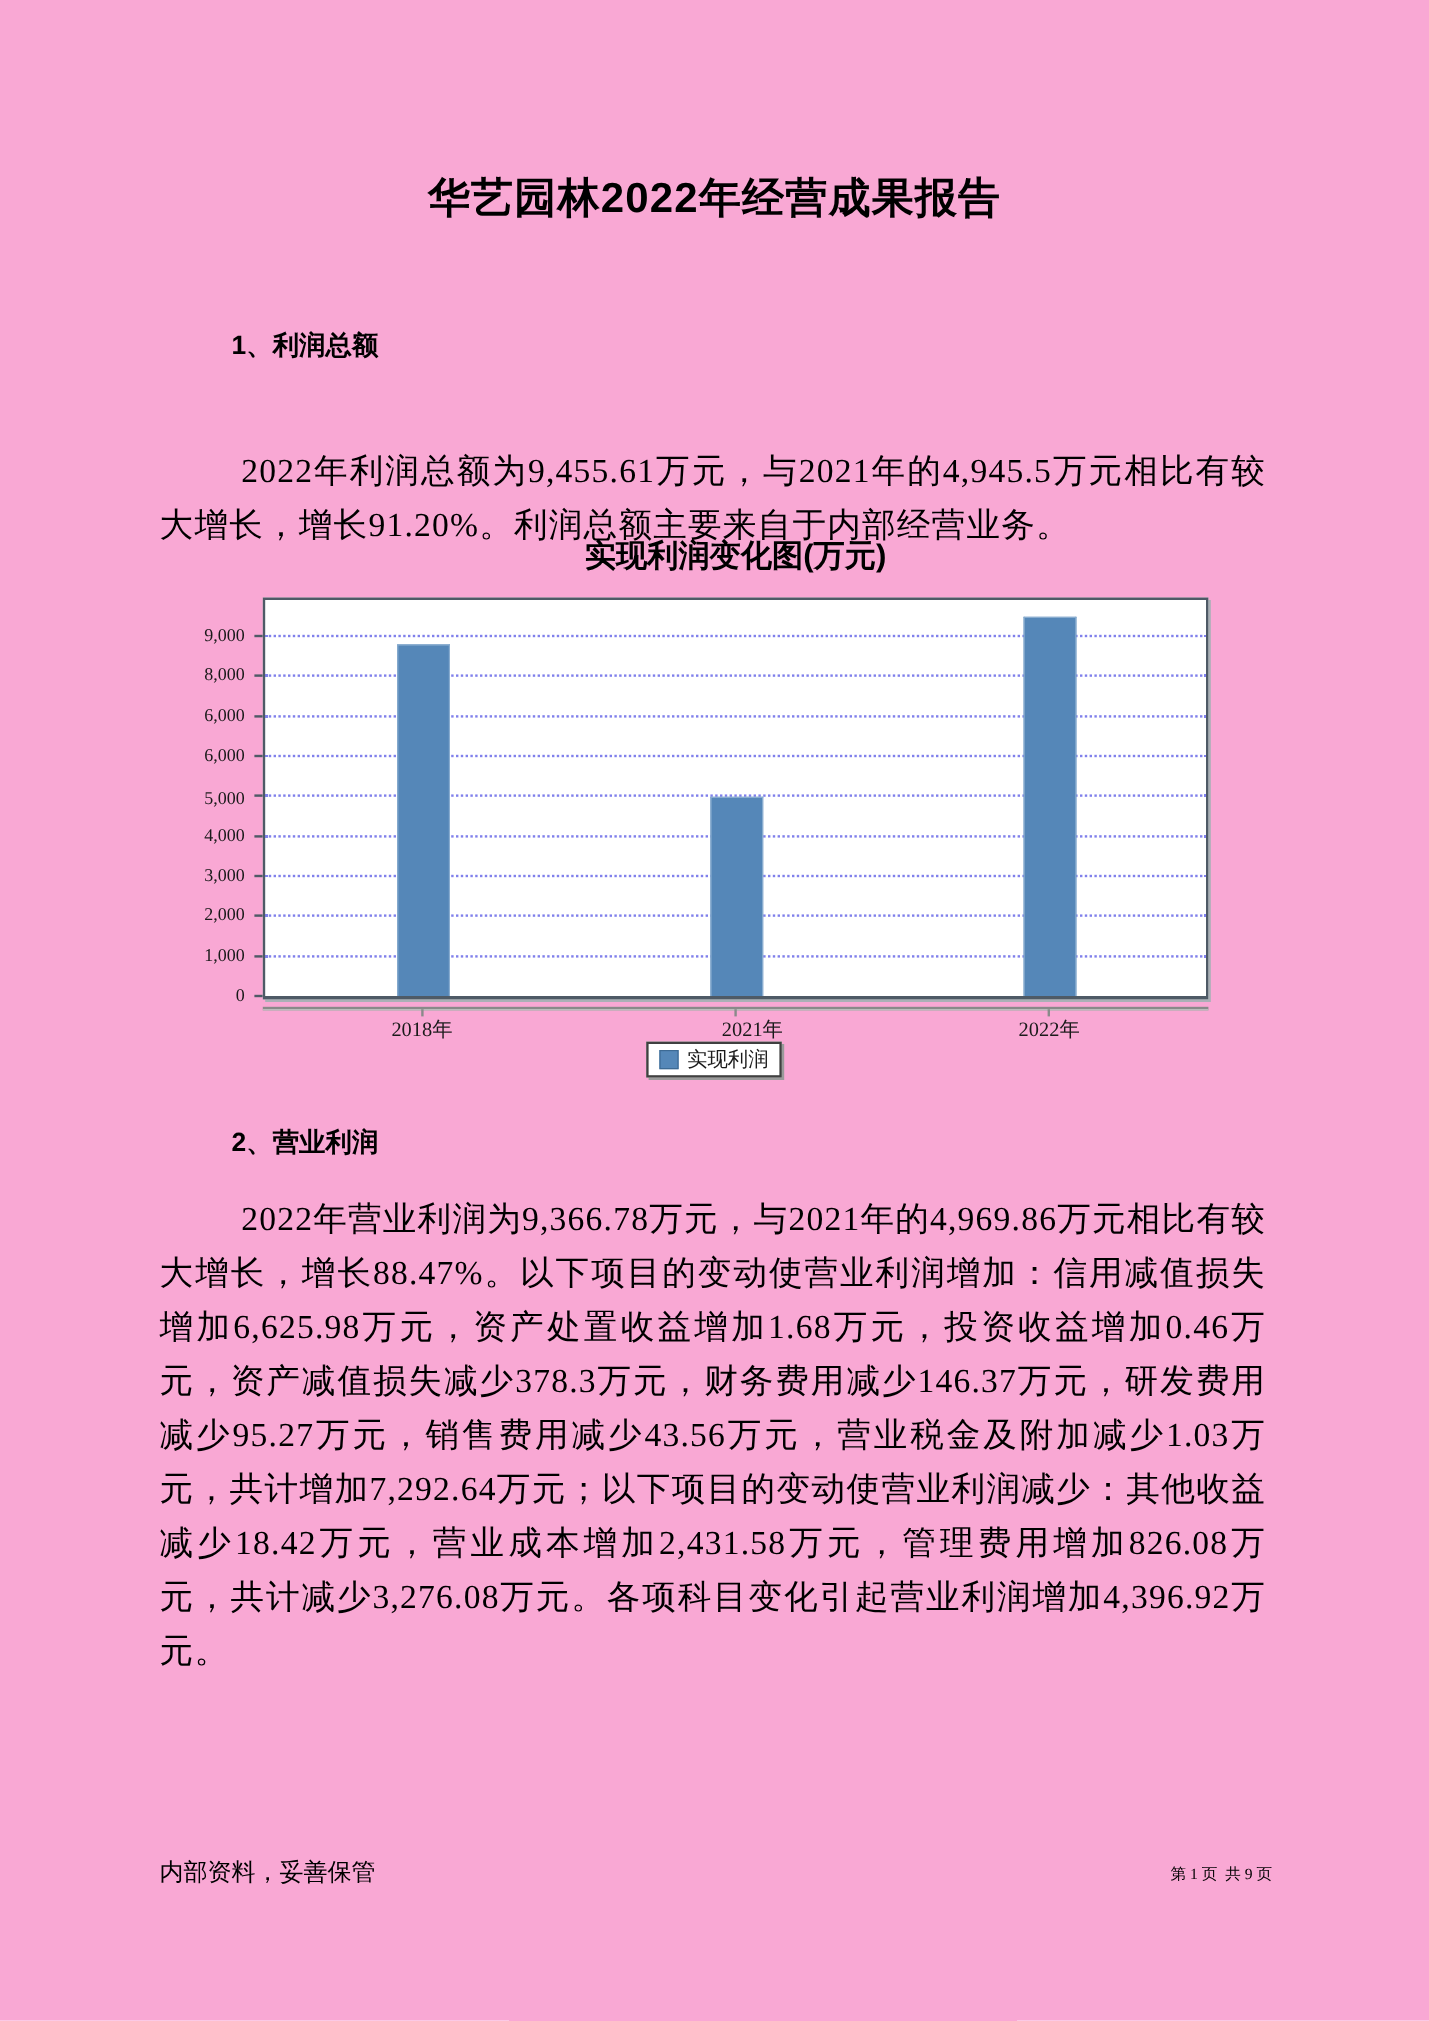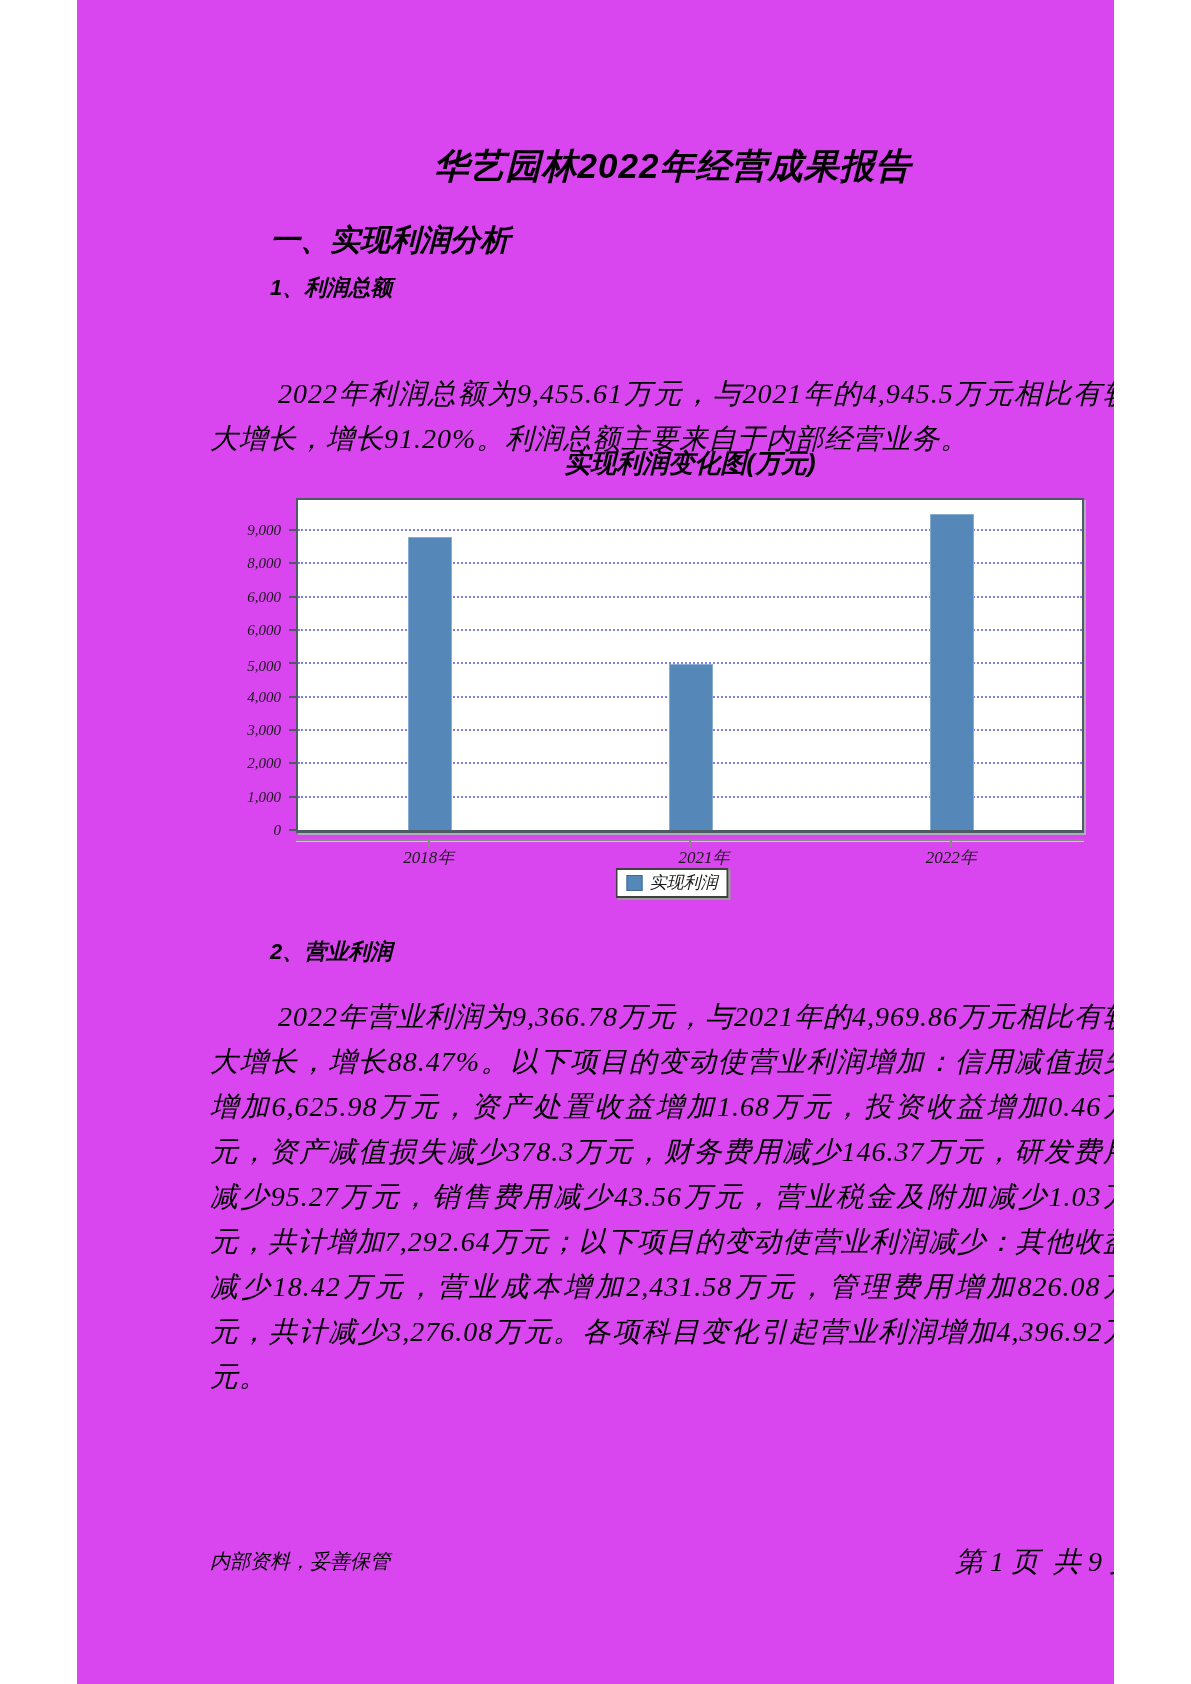--- a/index.html
+++ b/index.html
@@ -1,24 +1,23 @@
 <!DOCTYPE html>
 <html><head>
 <meta charset="utf-8">
 <style>
   html,body{margin:0;padding:0;background:#ffffff;}
   .page{
     position:relative;
-    width:1037px;height:1684px;
+    width:1191px;height:1684px;
     margin:0 auto;
-    background:#d946ef;
+    background:#f9a8d4;
     font-family:"Liberation Serif", serif;
     color:#111111;
     overflow:hidden;
-    font-style:italic;
   }
   .abs{position:absolute;}
   .report-title{
     left:0;top:146px;width:1191px;
     text-align:center;
     font-family:"Liberation Sans", sans-serif;
     font-weight:bold;font-size:35px;line-height:40px;
     letter-spacing:1px;color:#000;
   }
   .h1{
@@ -100,32 +99,31 @@
 
   
   .footer-left{
     left:133px;top:1548px;
     font-family:"Liberation Sans", sans-serif;
     font-size:20px;line-height:26px;color:#000;
   }
   .footer-right{
     left:133px;top:1549px;width:927px;
     text-align:right;
-    font-size:28px;line-height:26px;color:#000;
+    font-size:13px;line-height:26px;color:#000;
     white-space:pre;
   }
 </style>
 </head>
 <body>
 
 <div class="page">
 
   <div class="abs report-title">华艺园林2022年经营成果报告</div>
 
-  <div class="abs h1">一、实现利润分析</div>
 
   <div class="abs h2 first">1、利润总额</div>
 
   <div class="abs para p1">2022年利润总额为9,455.61万元，与2021年的4,945.5万元相比有较大增长，增长91.20%。利润总额主要来自于内部经营业务。</div>
 
   <div>
     <div class="abs chart-title">实现利润变化图(万元)</div>
 
     <div class="abs y-axis">
         <div class="ytick-label" style="top: 323px;">0</div>

